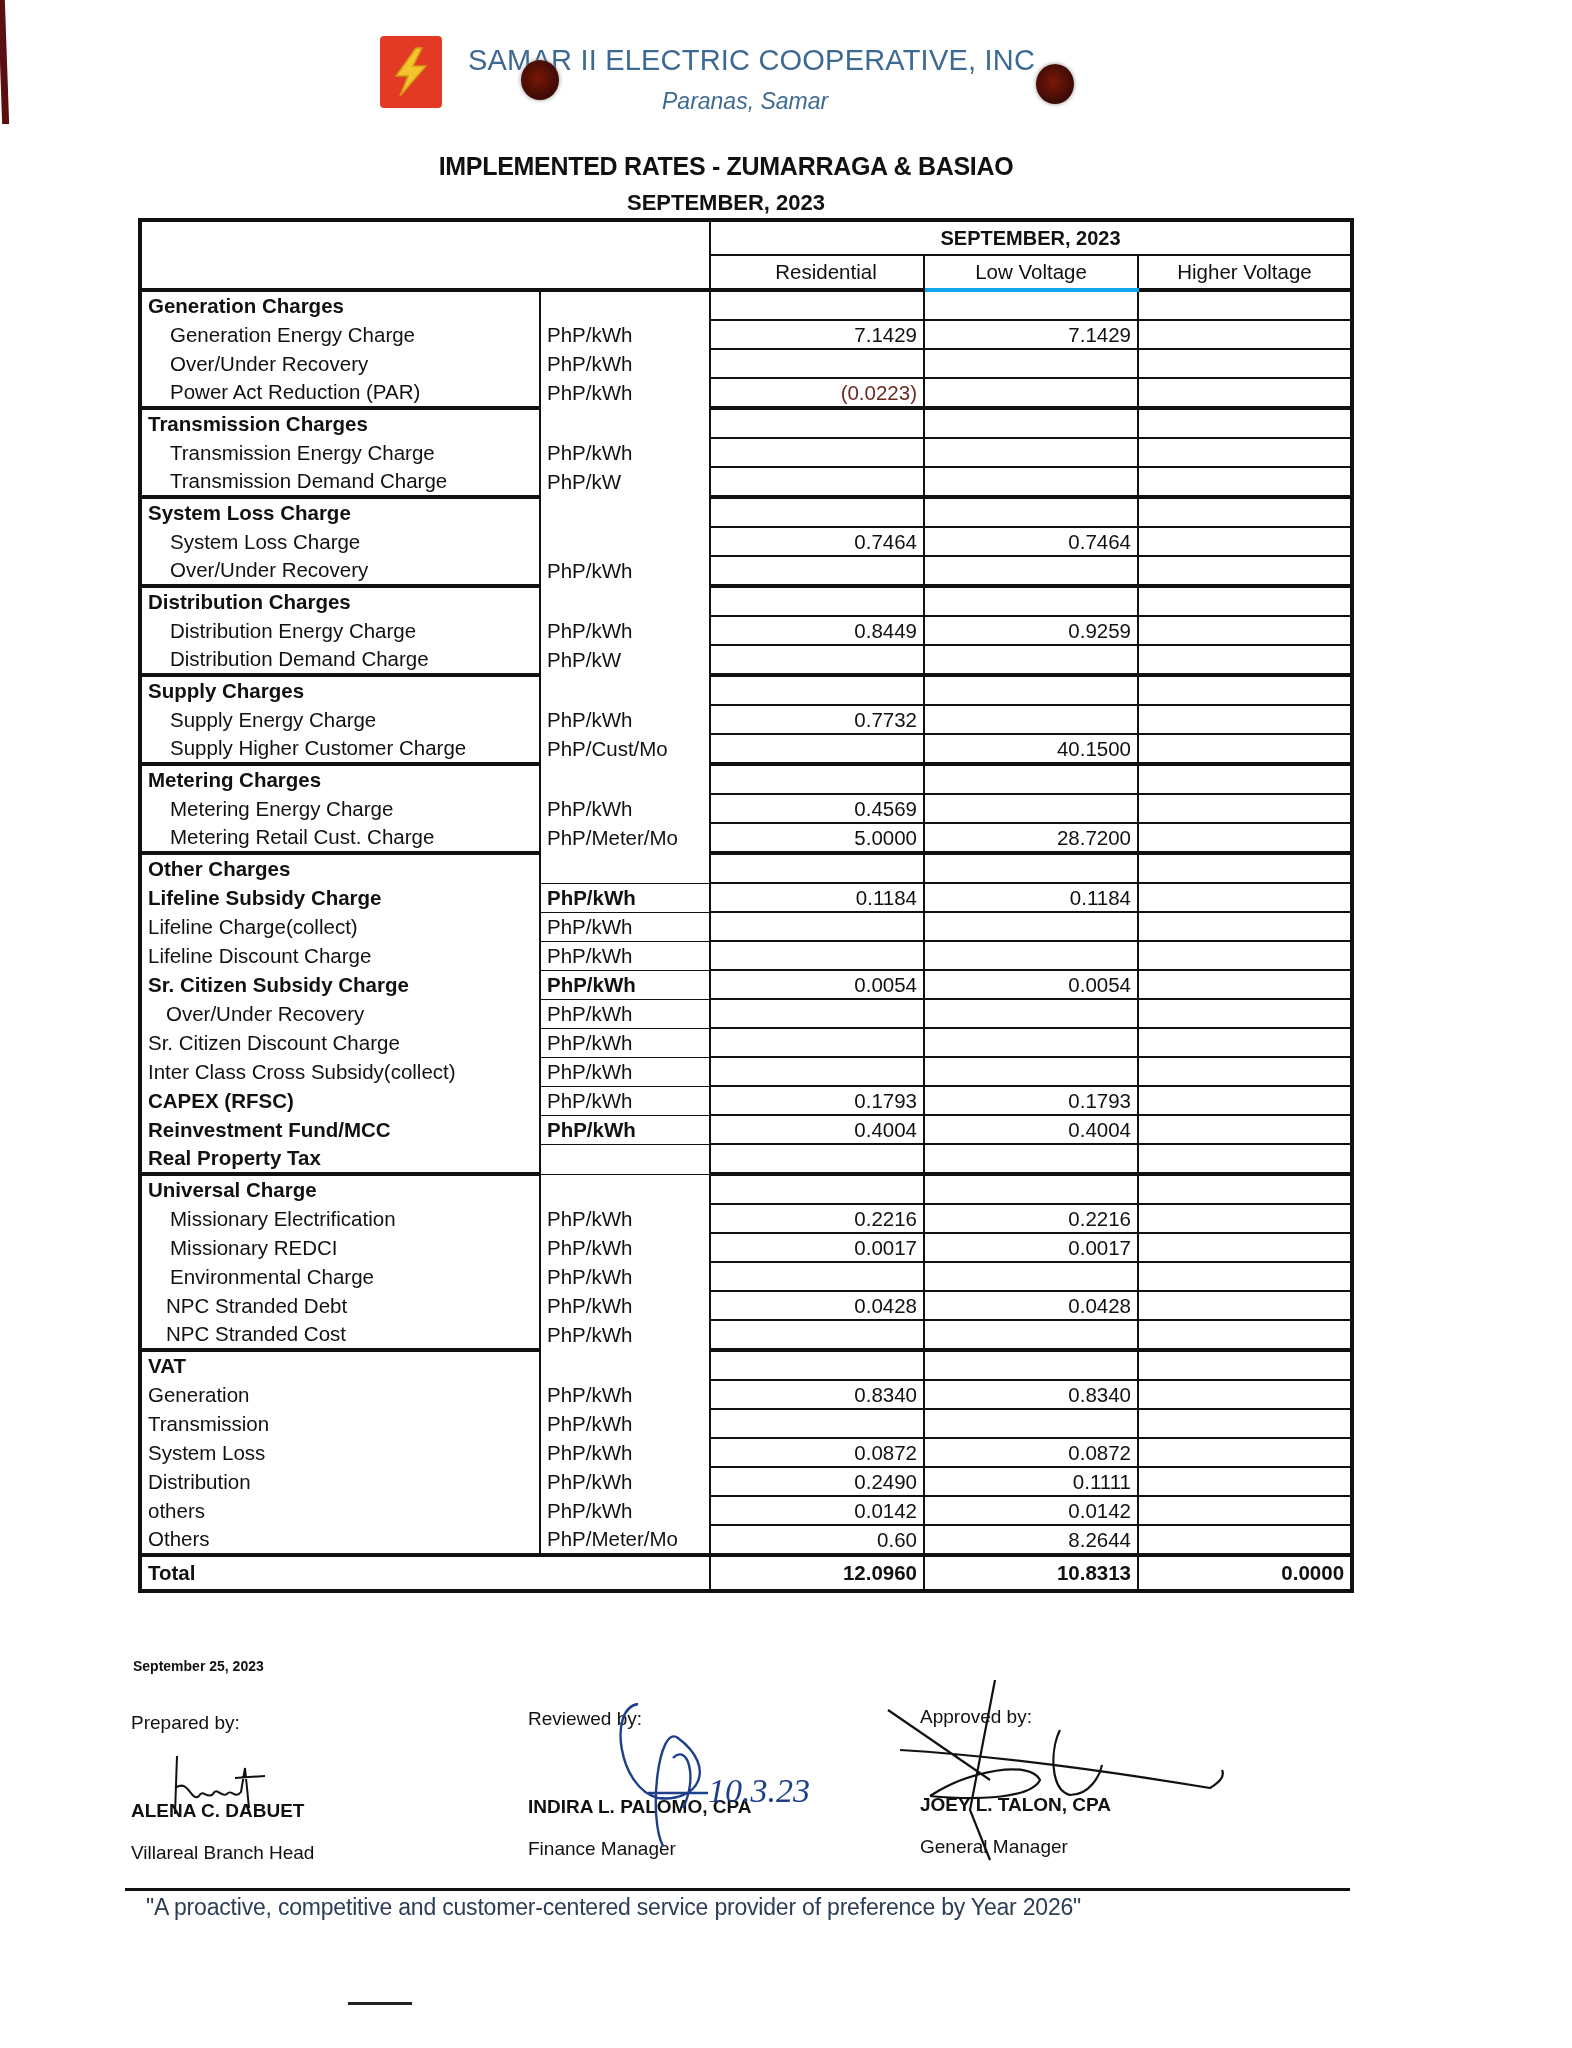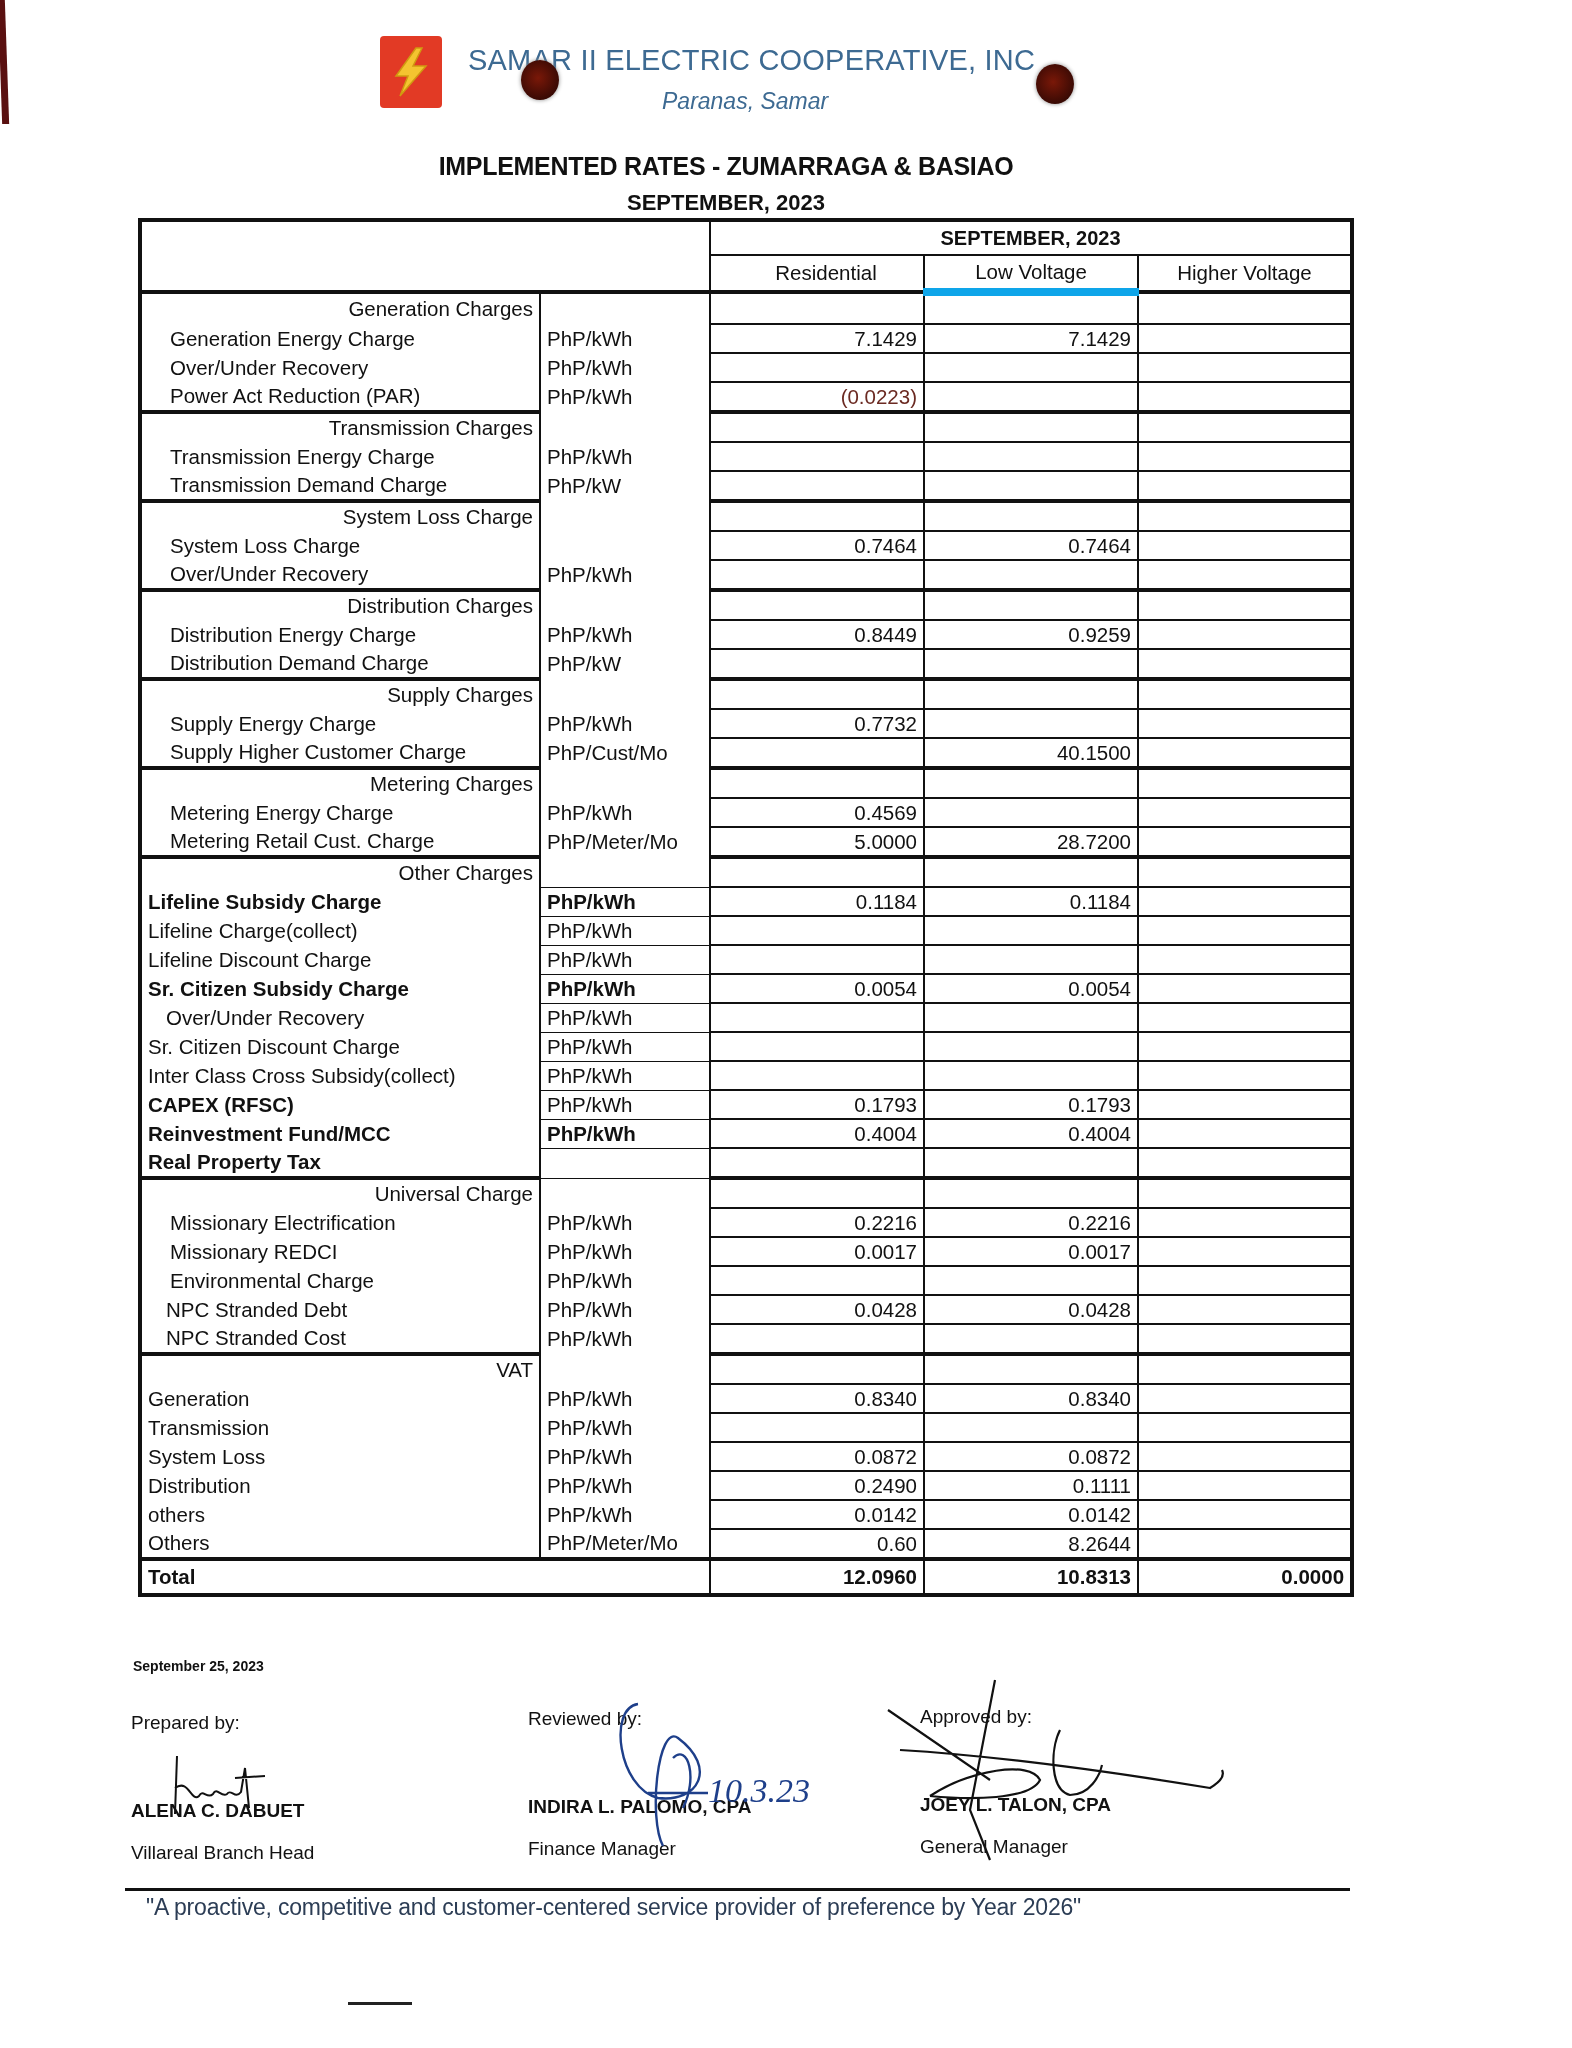--- a/index.html
+++ b/index.html
@@ -21,21 +21,21 @@
     table.rates { position: absolute; left: 138px; top: 218px; width: 1212px; border-collapse: collapse; table-layout: fixed; font-size: 20.5px; }
     table.rates td { border: 2px solid #111; height: 27px; padding: 0 6px; white-space: nowrap; }
     table.rates col.c-label { width: 400px; }
     table.rates col.c-unit { width: 170px; }
     table.rates col.c-val { width: 214px; }
     td.lbl { border-top: none !important; border-bottom: none !important; }
     td.unit { border-top: 1px solid #111 !important; border-bottom: 1px solid #111 !important; }
     td.unit.nob { border-top: none !important; border-bottom: none !important; }
     td.val { text-align: right; padding-right: 10px; }
     tr.grp-first td { border-top: 4px solid #111 !important; }
-    tr.grp-head td.lbl { font-weight: normal; text-align: right; }
+    tr.grp-head td.lbl { font-weight: bold; }
     .ind1 { padding-left: 28px !important; }
     .ind2 { padding-left: 24px !important; }
     .bold { font-weight: bold; }
     .neg { color: #6b2a22; margin-left: 24px; }
     tr.hdr td { height: 32px; text-align: center; }
     tr.hdr1 td.period { font-weight: bold; font-size: 20px; }
     tr.total td { border-top: 4px solid #111 !important; border-bottom: 4px solid #111 !important; height: 32px; font-weight: bold; margin-top: 24px; }
     table.rates { border: 4px solid #111; }
 
     .dated { position: absolute; left: 133px; top: 1658px; font-size: 14px; font-weight: bold; }
@@ -77,21 +77,21 @@
       <col class="c-val">
       <col class="c-val">
     </colgroup>
   <tbody id="rates-body">
     <tr class="hdr hdr1">
       <td colspan="2" rowspan="2" style="border-bottom:4px solid #111;"></td>
       <td colspan="3" class="period">SEPTEMBER, 2023</td>
     </tr>
     <tr class="hdr">
       <td style="border-bottom:4px solid #111;padding-left:24px;">Residential</td>
-      <td style="border-bottom:8px solid #0ea5e9;">Low Voltage</td>
+      <td style="border-bottom:4px solid #0ea5e9;">Low Voltage</td>
       <td style="border-bottom:4px solid #111;">Higher Voltage</td>
     </tr>
   <tr class="grp-head grp-first">
         <td class="lbl">Generation Charges</td>
         <td class="unit nob"></td>
         <td class="val"></td>
         <td class="val"></td>
         <td class="val"></td>
       </tr>
       <tr>

